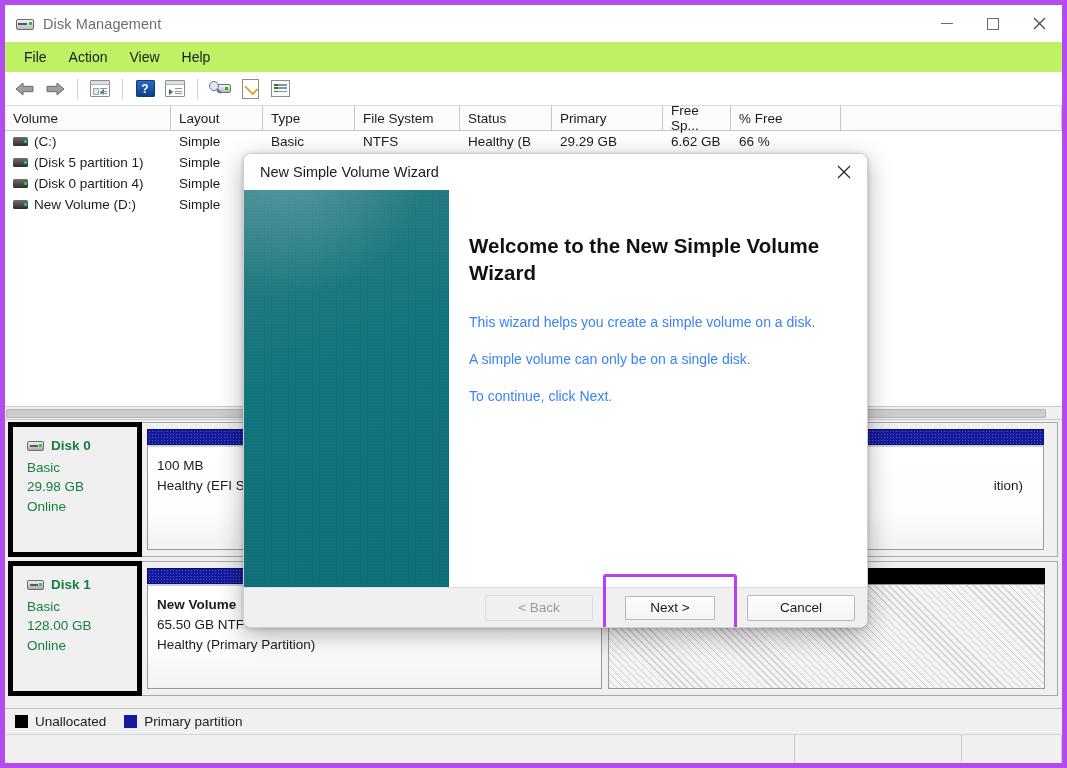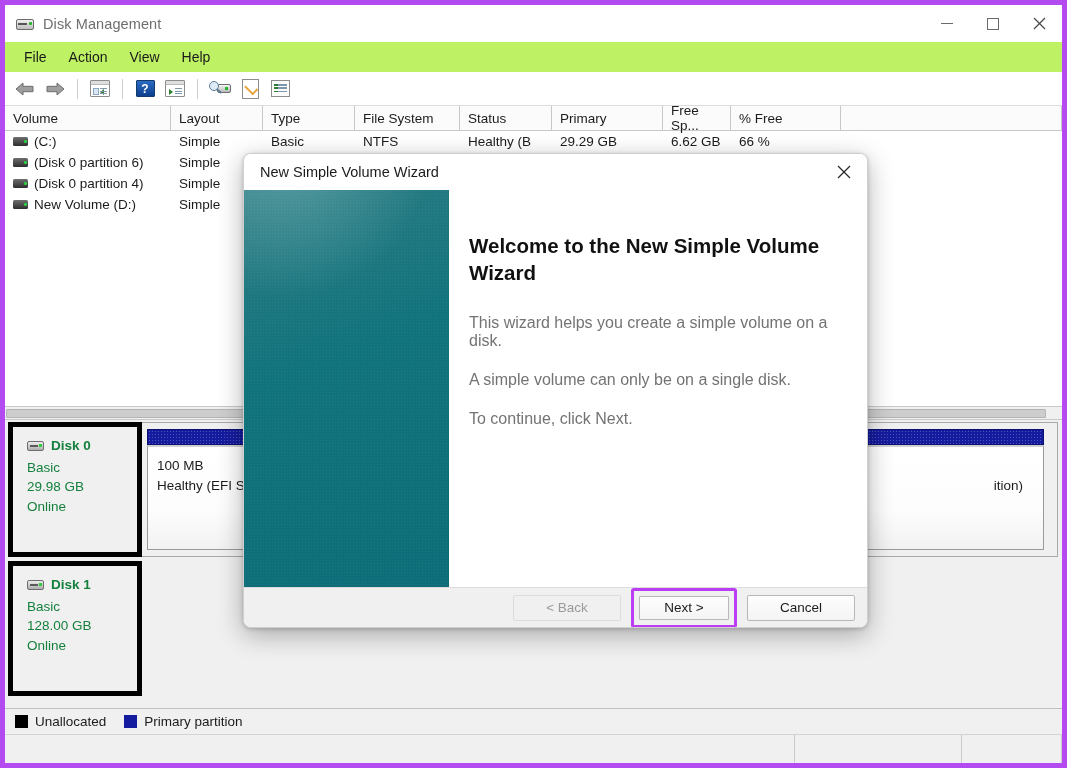--- a/index.html
+++ b/index.html
@@ -252,37 +252,37 @@
   #wizbanner::after {
     content:""; position:absolute; left:0; top:0; right:0; bottom:0;
     background-image: radial-gradient(rgba(255,255,255,.06) .5px, transparent .5px);
     background-size: 3px 3px;
   }
   #wizcontent { flex: 1; padding: 42px 22px 0 20px; }
   #wizcontent h1 {
     font-size: 20.5px; font-weight: bold; color: #111;
     line-height: 27px; margin-bottom: 28px; max-width: 360px;
   }
-  #wizcontent p { font-size: 16px; color: #737373; margin-bottom: 21px; }
+  #wizcontent p { font-size: 14px; color: #3b82f6; margin-bottom: 21px; }
   #wizfooter {
     position:absolute; left:0; bottom:0; width:625px; height:40px;
     background:#f0f0f0; border-top:1px solid #dcdcdc;
     display:flex; align-items:center; justify-content:flex-end;
     gap:10px; padding-right: 14px;
   }
   .wbtn {
     width: 108px; height: 26px;
     font-size: 13.5px; color:#1b1b1b;
     background: linear-gradient(#fdfdfd,#f4f4f4);
     border:1px solid #b8b8b8; border-radius:2px;
     display:flex; align-items:center; justify-content:center;
   }
   .wbtn.disabled { color:#9a9a9a; background:#f0f0f0; border-color:#dcdcdc;}
   .wbtn-highlight {
-    border: 3px solid #bb3ef5; border-radius: 3px; padding: 5px;
+    border: 3px solid #bb3ef5; border-radius: 3px; padding: 19px;
     display:flex; align-items:center; justify-content:center;
   }
   .wbtn-highlight .wbtn { width:90px; height:24px; border-radius:1px; }
 </style>
 </head>
 <body>
 
 <div id="frame">
 <div id="app">
 
@@ -384,21 +384,21 @@
       <div class="cell" style="width:105px">NTFS</div>
       <div class="cell" style="width:92px">Healthy (B</div>
       <div class="cell" style="width:111px">29.29 GB</div>
       <div class="cell" style="width:68px">6.62 GB</div>
       <div class="cell" style="width:110px">66 %</div>
     </div>
 
     <div class="row">
       <div class="cell" style="width:166px;padding-left:0">
         <span class="volicon"></span>
-        <span>(Disk 0 partition 6)</span>
+        <span>(Disk 5 partition 1)</span>
       </div>
       <div class="cell" style="width:92px">Simple</div>
     </div>
 
     <div class="row">
       <div class="cell" style="width:166px;padding-left:0">
         <span class="volicon"></span>
         <span>(Disk 0 partition 4)</span>
       </div>
       <div class="cell" style="width:92px">Simple</div>
@@ -450,20 +450,36 @@
     <div class="diskrow" style="top:141px">
       <div class="diskinfo" style="height:135px">
         <div class="dtitle">
           <span class="dglyph"></span>
           <span>Disk 1</span>
         </div>
         <div>Basic</div>
         <div>128.00 GB</div>
         <div>Online</div>
       </div>
+      <div class="partwrap" style="width:916px;height:135px">
+        <div class="part" style="width:455px">
+          <div class="cap"></div>
+          <div class="body" style="height:105px">
+            <div><b>New Volume</b></div>
+            <div>65.50 GB NTF</div>
+            <div>Healthy (Primary Partition)</div>
+          </div>
+        </div>
+        <div class="part" style="width:437px">
+          <div class="capblack"></div>
+          <div class="bodyhatch" style="height:105px">
+            <div>Unallocated</div>
+          </div>
+        </div>
+      </div>
     </div>
   </div>
 
   <div id="legend">
     <span class="legitem">
       <span class="swatch" style="background:#000000"></span>
       <span>Unallocated</span>
     </span>
     <span class="legitem">
       <span class="swatch" style="background:#151b9e"></span>

